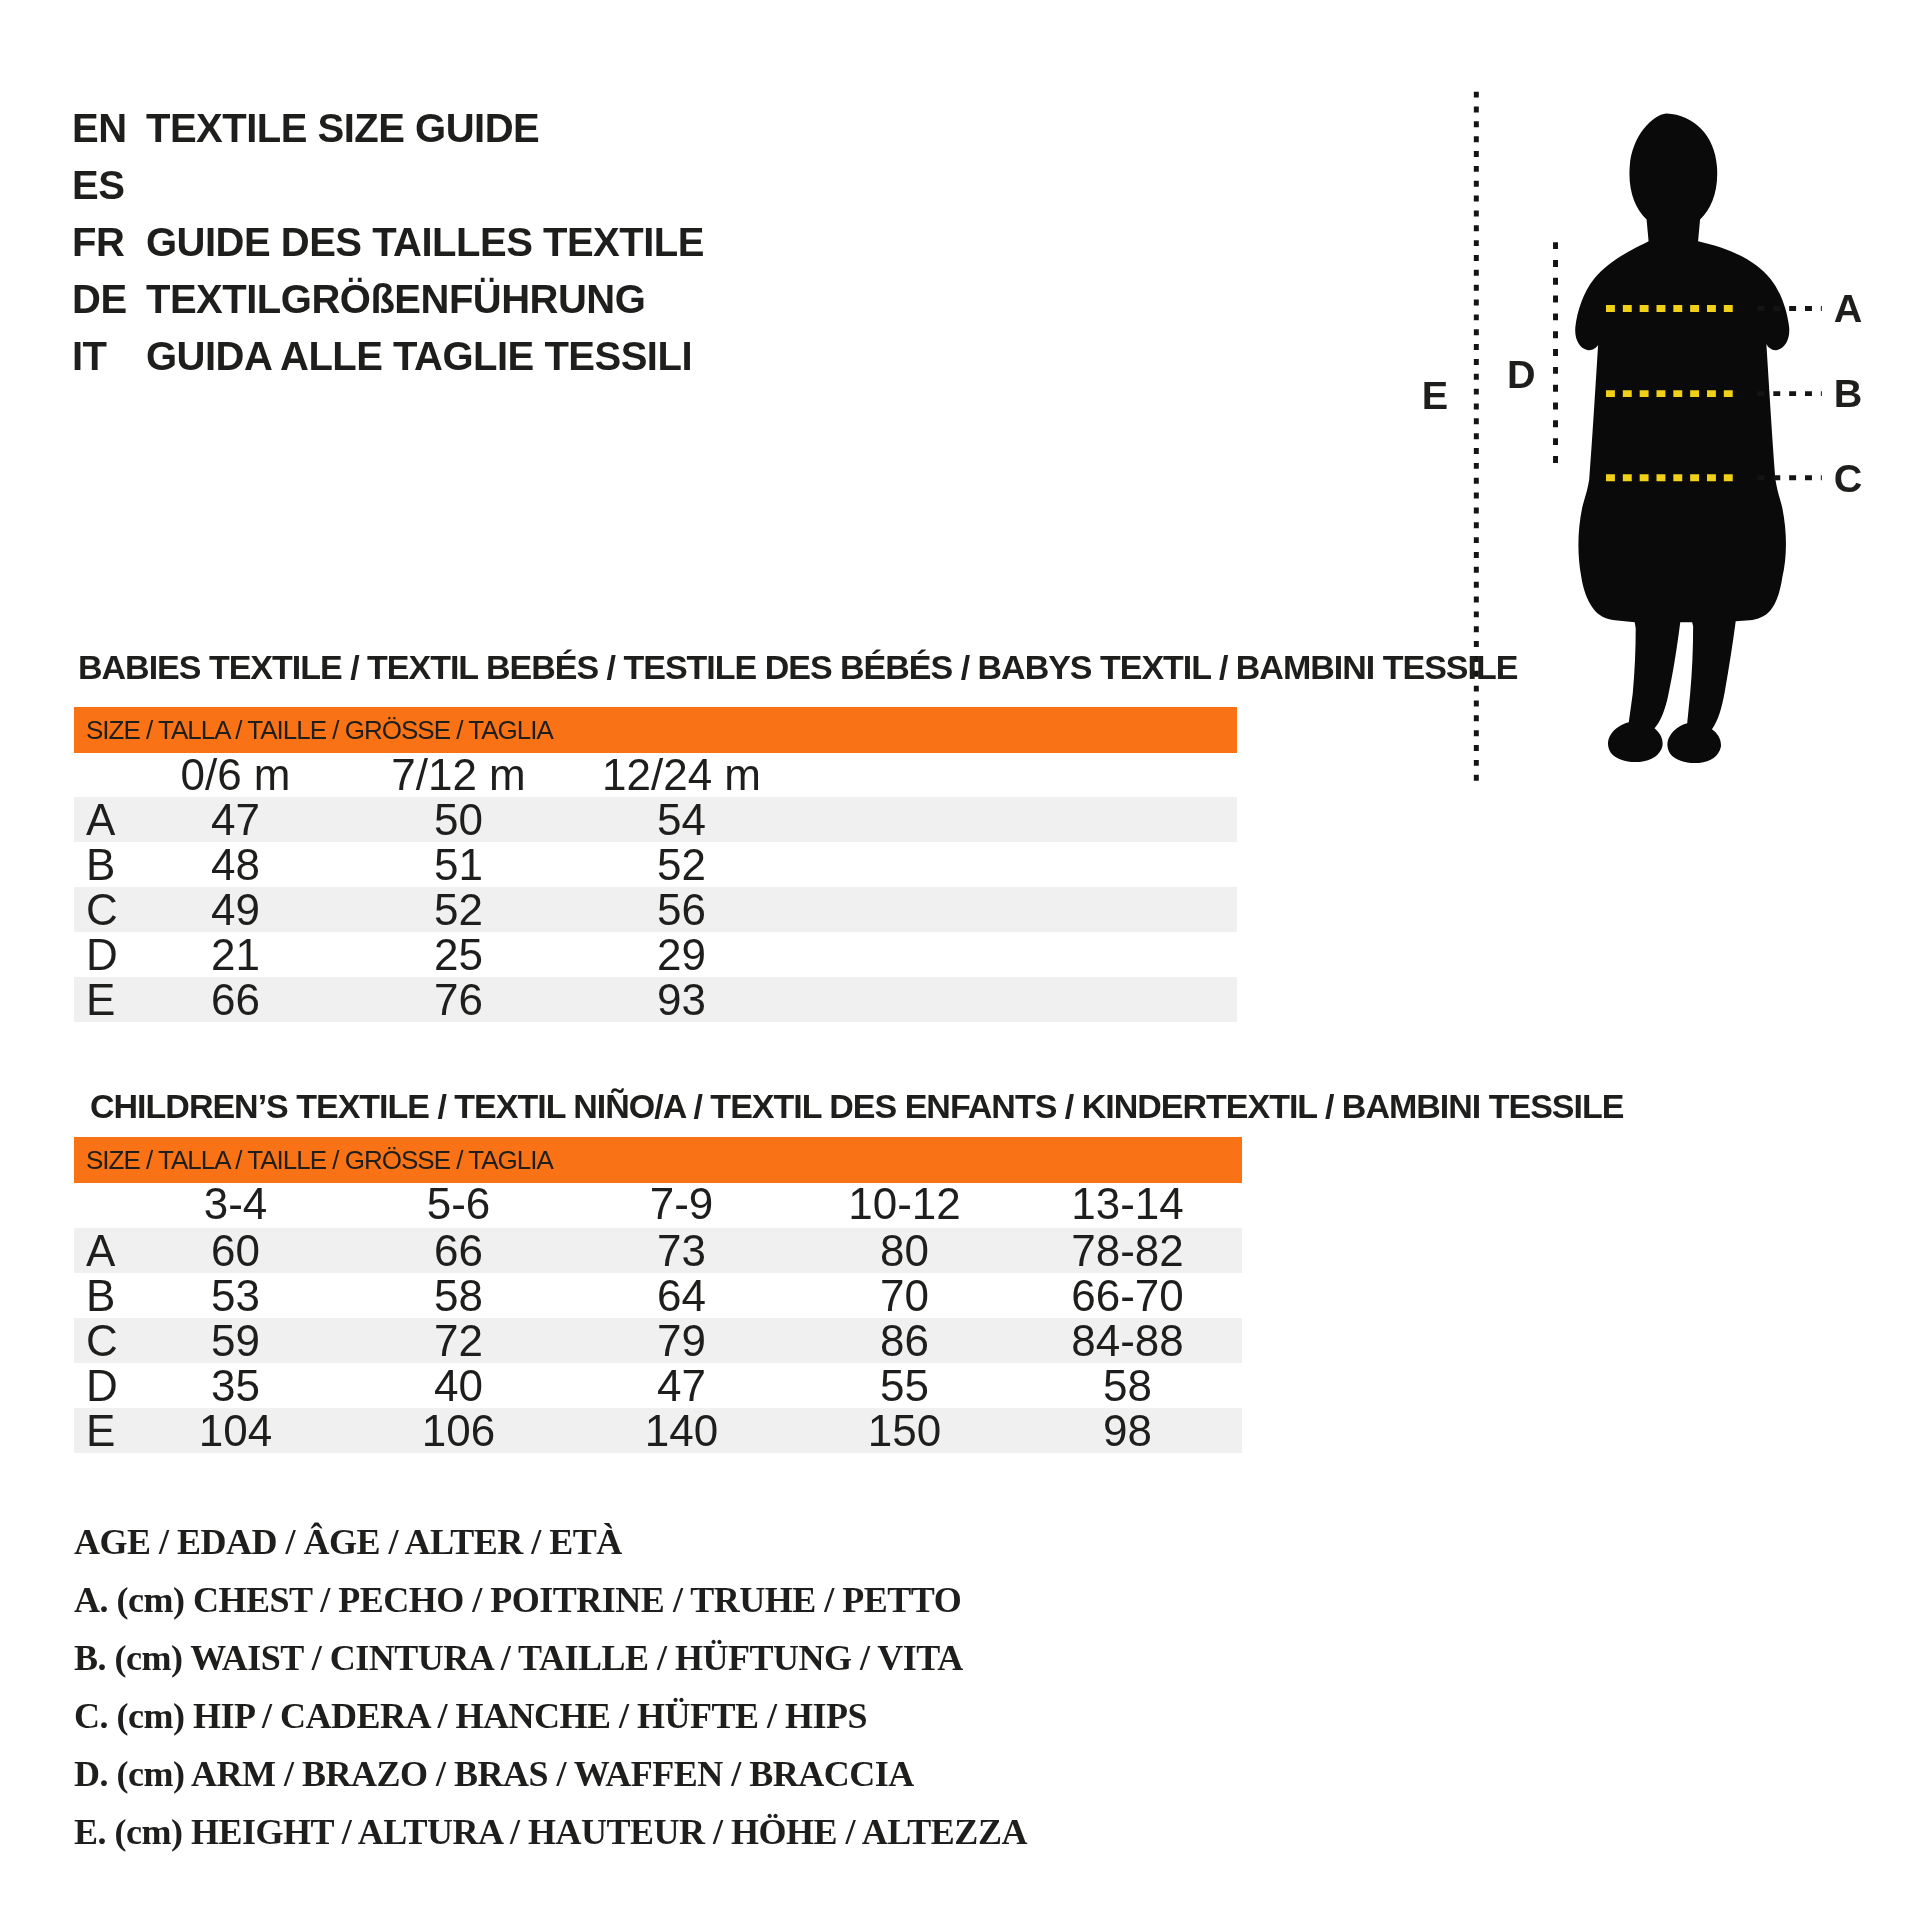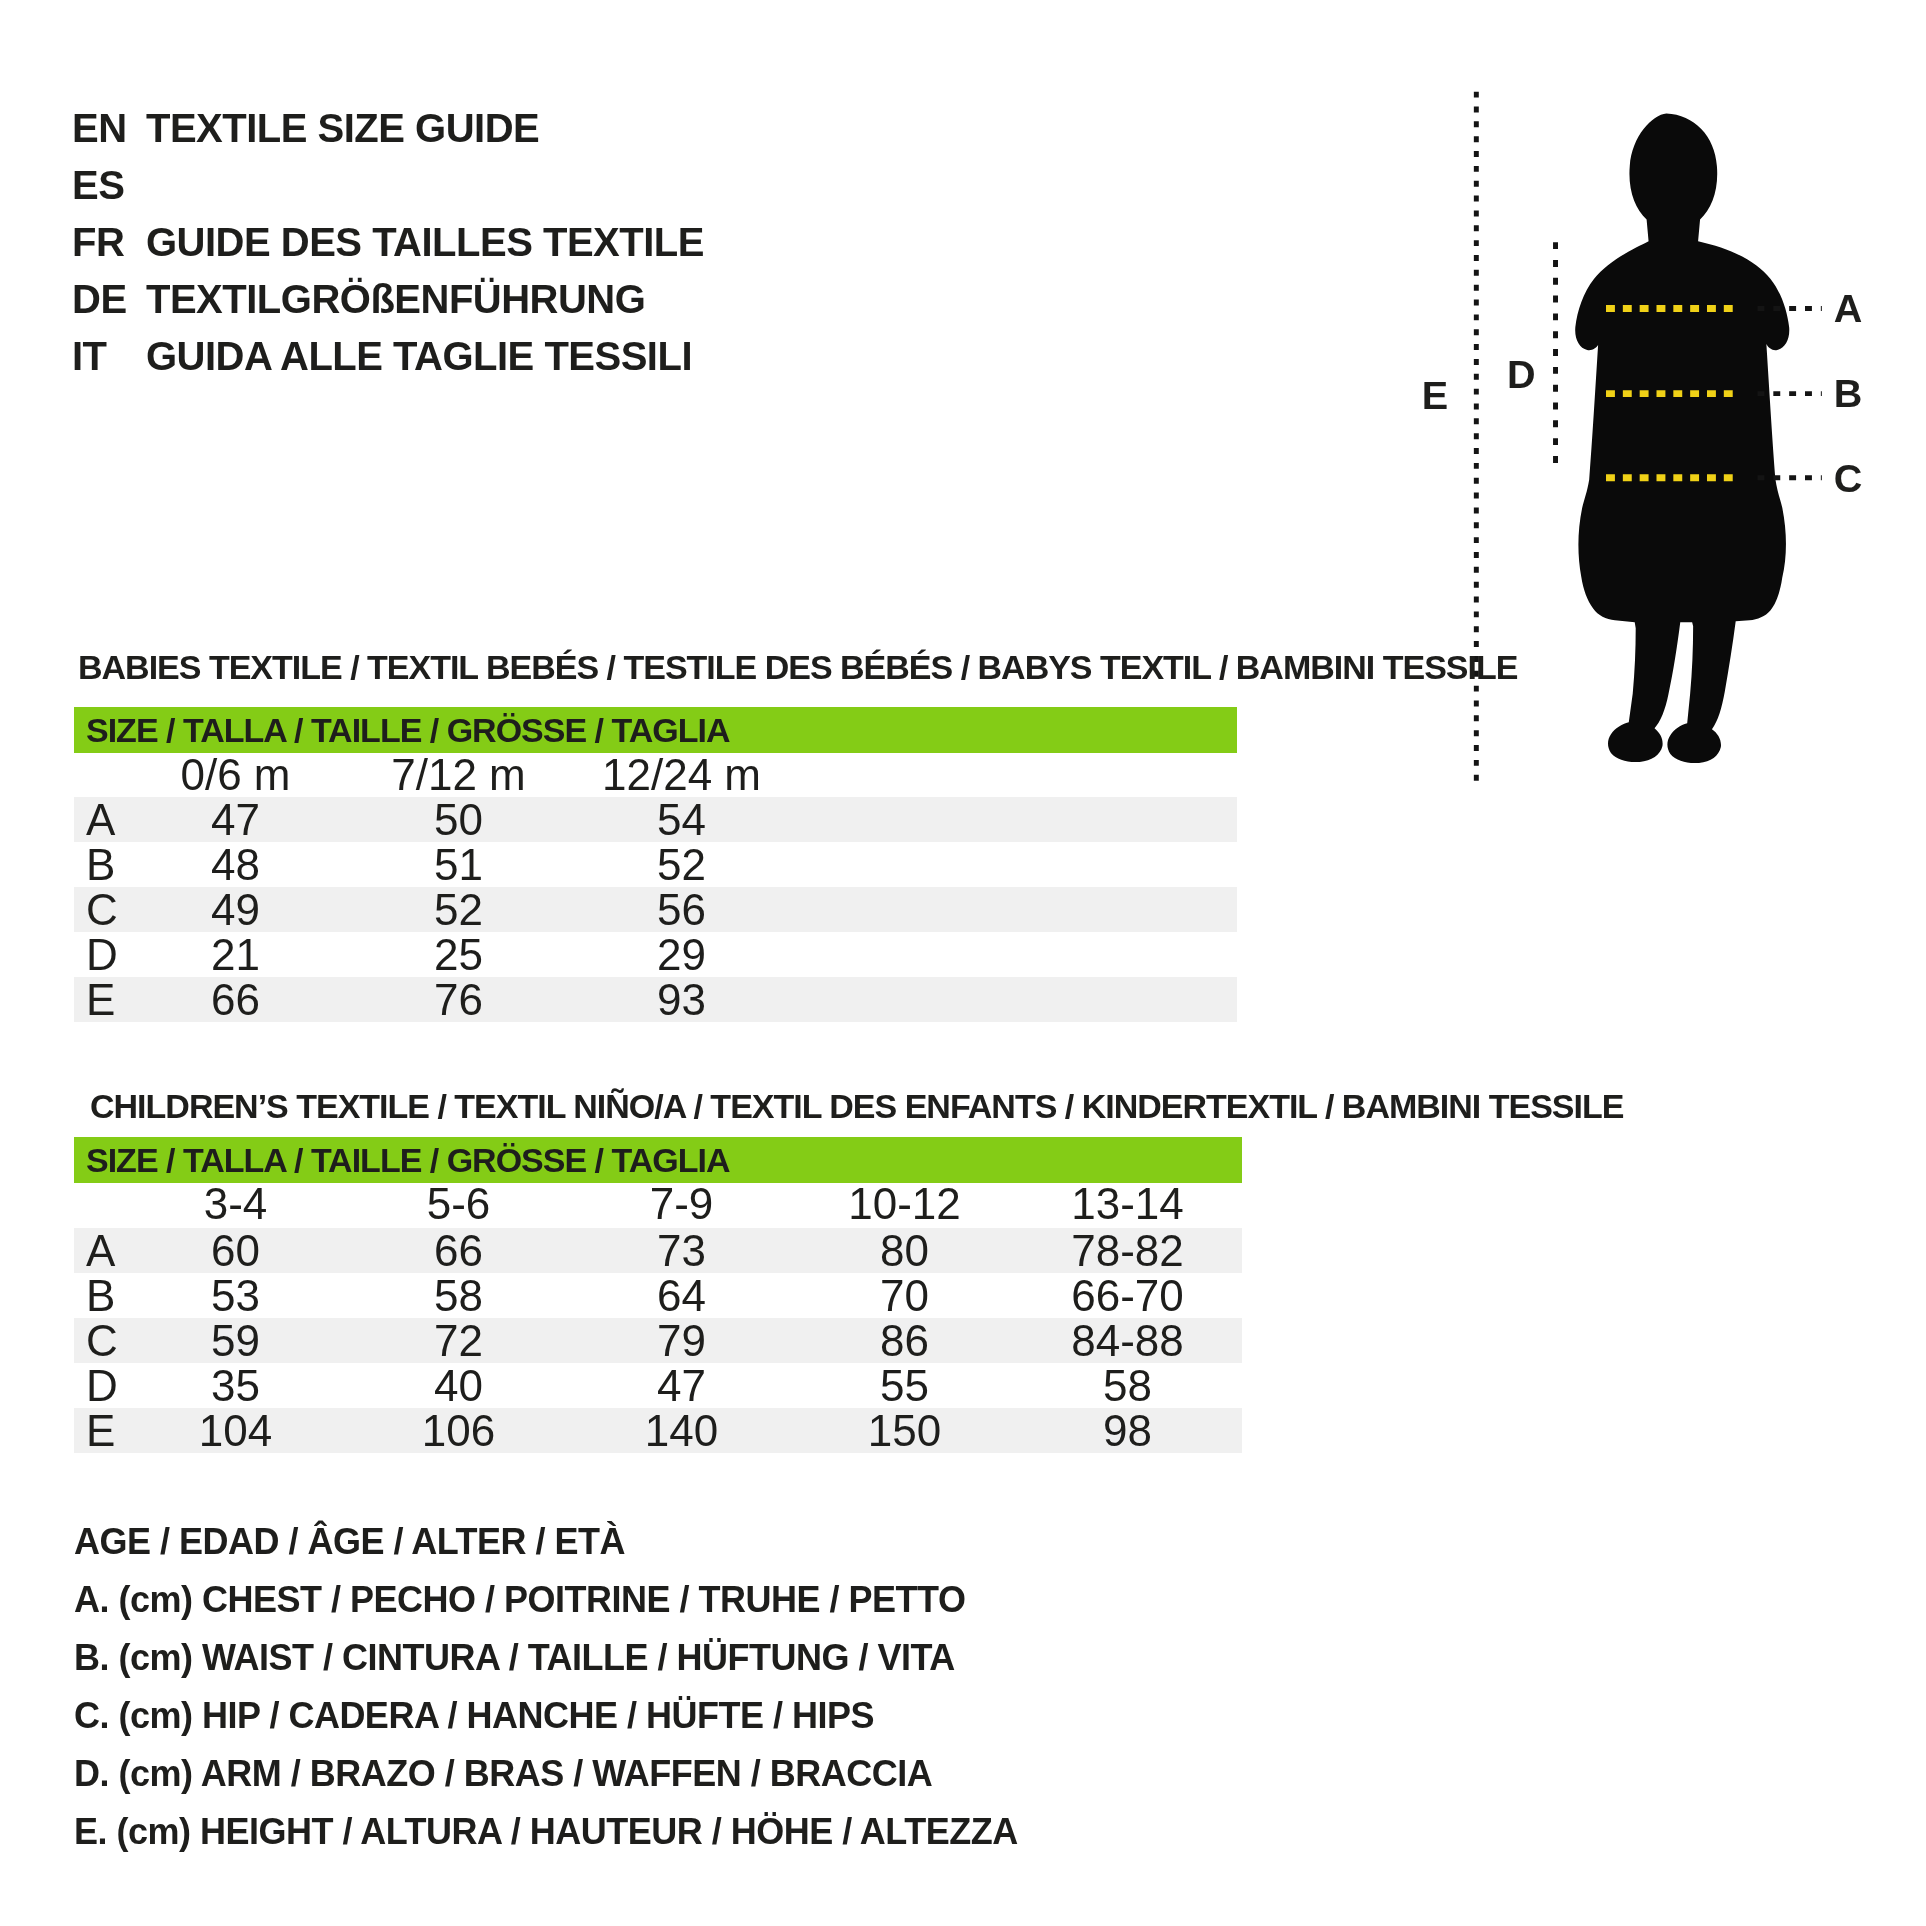--- a/index.html
+++ b/index.html
@@ -20,43 +20,43 @@
   
   .section-heading{
     left:74px;font-size:34px;font-weight:700;letter-spacing:-1px;
     white-space:nowrap;line-height:36px;
   }
   .heading-babies{top:645px;}
   .heading-children{top:1072px;}
 
   
   .size-bar{
-    left:74px;height:46px;background:#84cc16;
+    left:74px;height:46px;background:#f97316;
     display:flex;align-items:center;
-    font-size:34px;font-weight:700;letter-spacing:-1px;
+    font-size:26px;font-weight:400;letter-spacing:-1px;
     padding-left:12px;box-sizing:border-box;
   }
   .bar-babies{top:707px;width:1163px;}
   .bar-children{top:1137px;width:1168px;}
 
   .tbl{left:74px;}
   .tbl-babies-head{top:752px;width:1163px;height:45px;}
   .tbl-babies-body{top:797px;width:1163px;}
   .tbl-children-head{top:1181px;width:1168px;height:47px;}
   .tbl-children-body{top:1228px;width:1168px;}
 
   .trow{display:flex;height:45px;align-items:center;font-size:44px;font-weight:400;}
   .trow.head{font-weight:400;}
   .trow .rlabel{flex:0 0 50px;width:50px;padding-left:12px;box-sizing:border-box;}
   .trow .spacer{flex:0 0 50px;width:50px;}
   .trow .cell{flex:0 0 223px;width:223px;text-align:center;}
   .stripe{background:#f0f0f0;}
 
   
-  .legend-block{left:74px;top:1513px;}
+  .legend-block{left:74px;top:1513px;font-family:Liberation Serif, serif;}
   .legend-line{font-size:36px;font-weight:700;letter-spacing:-0.5px;line-height:58px;white-space:nowrap;}
 
   
   .diagram{left:1386px;top:59px;width:541px;height:792px;}
   .diagram text{font-family:"Liberation Sans","DejaVu Sans",sans-serif;font-size:40px;font-weight:700;fill:#1e1e1c;}
 </style>
 </head>
 <body>
 
 <section class="abs lang-block">

